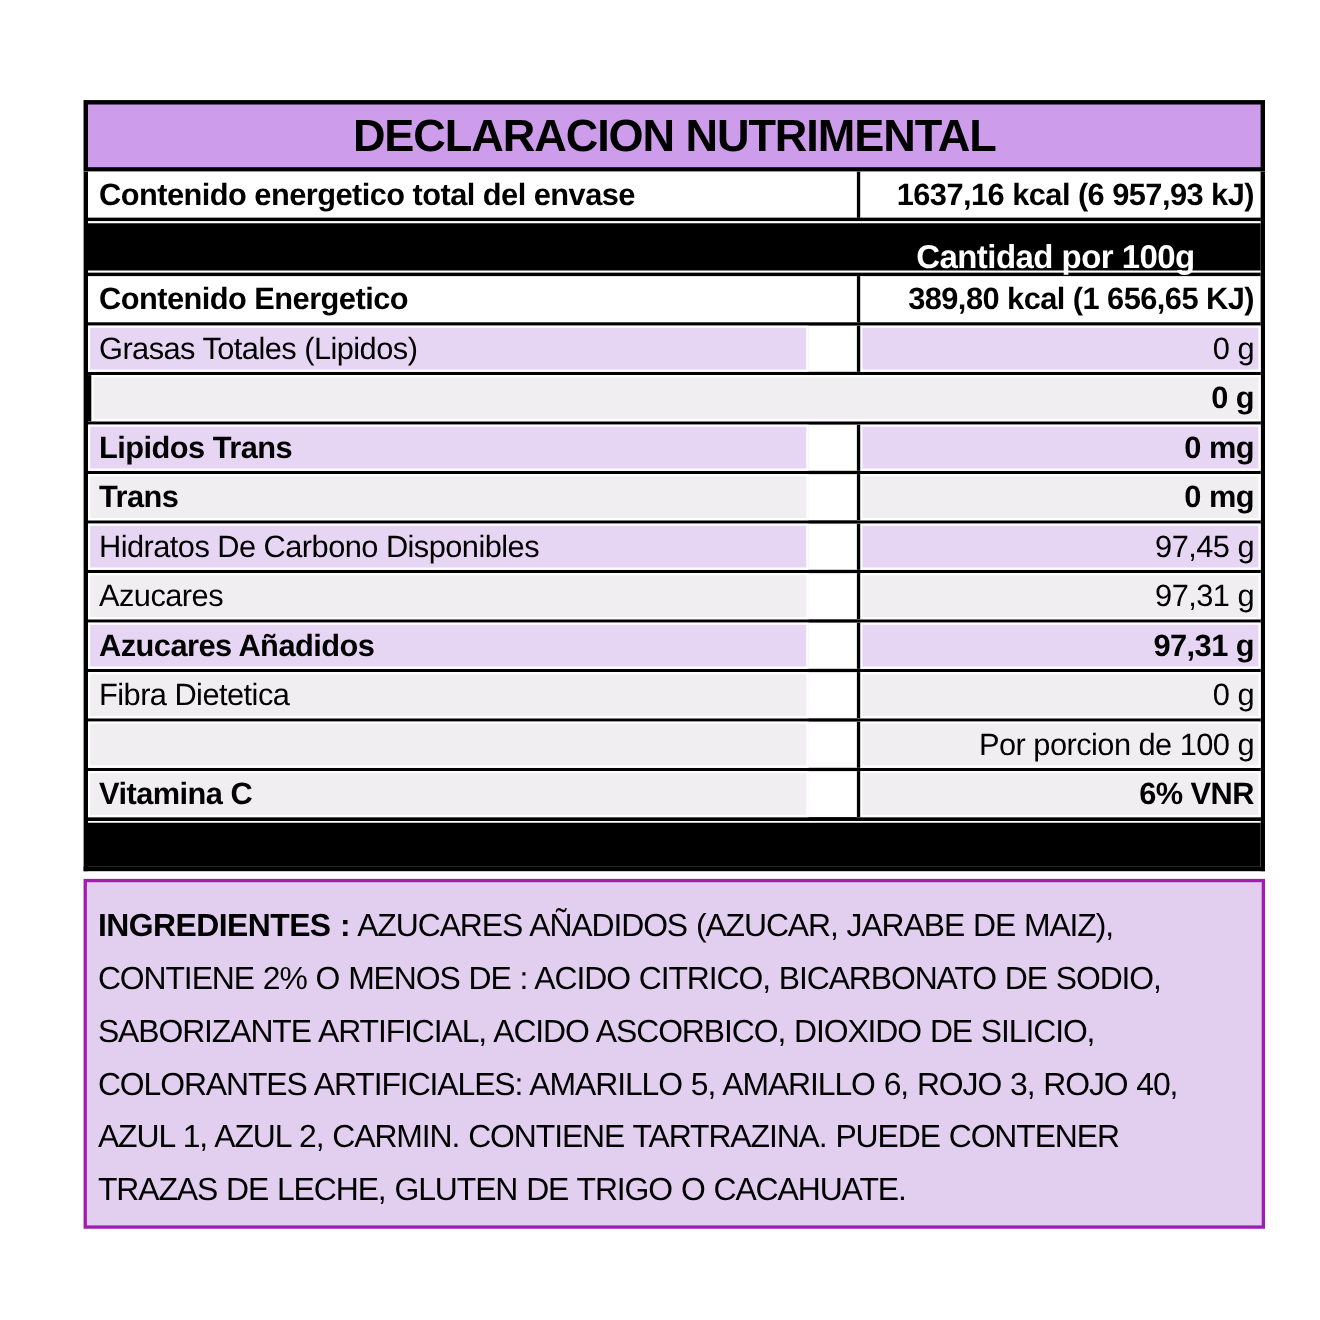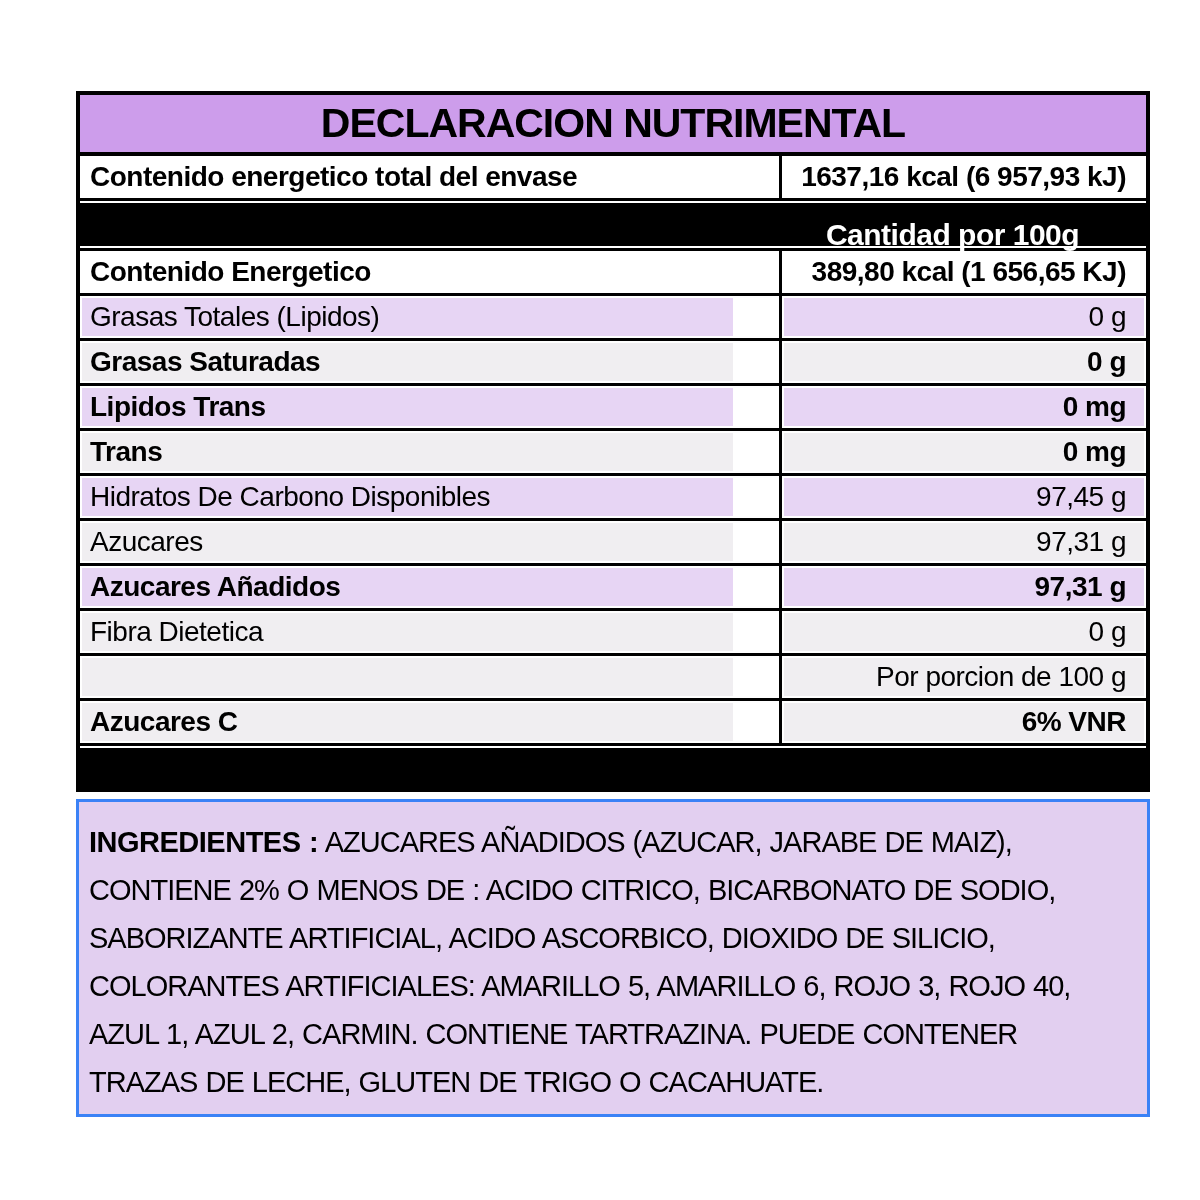--- a/index.html
+++ b/index.html
@@ -10,33 +10,33 @@
     display:flex;align-items:center;justify-content:center;
     font-weight:bold;font-size:41px;letter-spacing:-1px;}
 
   .grid{box-sizing:border-box;border:4px solid #000;border-top:none;background:#fff;}
 
   .row{display:flex;height:42px;border-top:3px solid #000;font-size:28px;line-height:1;gap:44px;}
   .row:first-child{border-top:none;}
   .cell-l{flex:0 0 655px;box-sizing:border-box;height:100%;display:flex;align-items:center;
     padding-left:10px;overflow:hidden;white-space:nowrap;}
   .cell-r{flex:1;box-sizing:border-box;height:100%;display:flex;align-items:center;
-    justify-content:flex-end;border-left:3px solid #000;padding-right:20px;overflow:hidden;white-space:nowrap;}
+    justify-content:flex-end;border-left:3px solid #000;padding-right:6px;overflow:hidden;white-space:nowrap;}
   .bold .cell-l,.bold .cell-r{font-weight:bold;letter-spacing:-0.5px;}
   .row:not(.bold) .cell-l,.row:not(.bold) .cell-r{letter-spacing:-0.5px;}
 
   .bg-lav .cell-l,.bg-lav .cell-r{background:#E7D5F4;box-shadow:inset 0 0 0 2px #fff;}
   .bg-gray .cell-l,.bg-gray .cell-r{background:#F0EEF1;box-shadow:inset 0 0 0 2px #fff;}
 
   .black-row{height:47px;background:#000;color:#fff;box-shadow:inset 0 2px 0 #fff,inset 0 -2px 0 #fff;}
   .black-row .cell-r{border-left:none;justify-content:center;font-weight:bold;font-size:30px;margin-top:10px;}
 
   .end-bar{height:42px;background:#000;border-top:3px solid #000;box-shadow:inset 0 2px 0 #fff;}
 
-  .ingredients{box-sizing:border-box;margin-top:7px;border:3px solid #3b82f6;background:#E2CFF0;
+  .ingredients{box-sizing:border-box;margin-top:7px;border:3px solid #a21caf;background:#E2CFF0;
     height:318px;padding:16px 14px 0 10px;}
   .ingredients p{margin:0;font-size:29px;line-height:48px;letter-spacing:-1px;word-spacing:1px;}
   .ingredients b{letter-spacing:-0.5px;}
 </style>
 </head>
 <body>
 
 <div class="sheet">
 
   <div class="title-bar">
@@ -59,21 +59,20 @@
       <div class="cell-l">Contenido Energetico</div>
       <div class="cell-r">389,80 kcal (1 656,65 KJ)</div>
     </div>
 
     <div class="row bg-lav">
       <div class="cell-l">Grasas Totales (Lipidos)</div>
       <div class="cell-r">0 g</div>
     </div>
 
     <div class="row bg-gray bold">
-      <div class="cell-l">Grasas Saturadas</div>
       <div class="cell-r">0 g</div>
     </div>
 
     <div class="row bg-lav bold">
       <div class="cell-l">Lipidos Trans</div>
       <div class="cell-r">0 mg</div>
     </div>
 
     <div class="row bg-gray bold">
       <div class="cell-l">Trans</div>
@@ -99,21 +98,21 @@
       <div class="cell-l">Fibra Dietetica</div>
       <div class="cell-r">0 g</div>
     </div>
 
     <div class="row bg-gray">
       <div class="cell-l"></div>
       <div class="cell-r">Por porcion de 100 g</div>
     </div>
 
     <div class="row bg-gray bold">
-      <div class="cell-l">Azucares C</div>
+      <div class="cell-l">Vitamina C</div>
       <div class="cell-r">6% VNR</div>
     </div>
 
     <div class="end-bar"></div>
   </div>
 
   <div class="ingredients">
     <p><b>INGREDIENTES :</b> <span>AZUCARES AÑADIDOS (AZUCAR, JARABE DE MAIZ), CONTIENE 2% O MENOS DE : ACIDO CITRICO, BICARBONATO DE SODIO, SABORIZANTE ARTIFICIAL, ACIDO ASCORBICO, DIOXIDO DE SILICIO, COLORANTES ARTIFICIALES: AMARILLO 5, AMARILLO 6, ROJO 3, ROJO 40, AZUL 1, AZUL 2, CARMIN. CONTIENE TARTRAZINA. PUEDE CONTENER TRAZAS DE LECHE, GLUTEN DE TRIGO O CACAHUATE.</span></p>
   </div>
 

